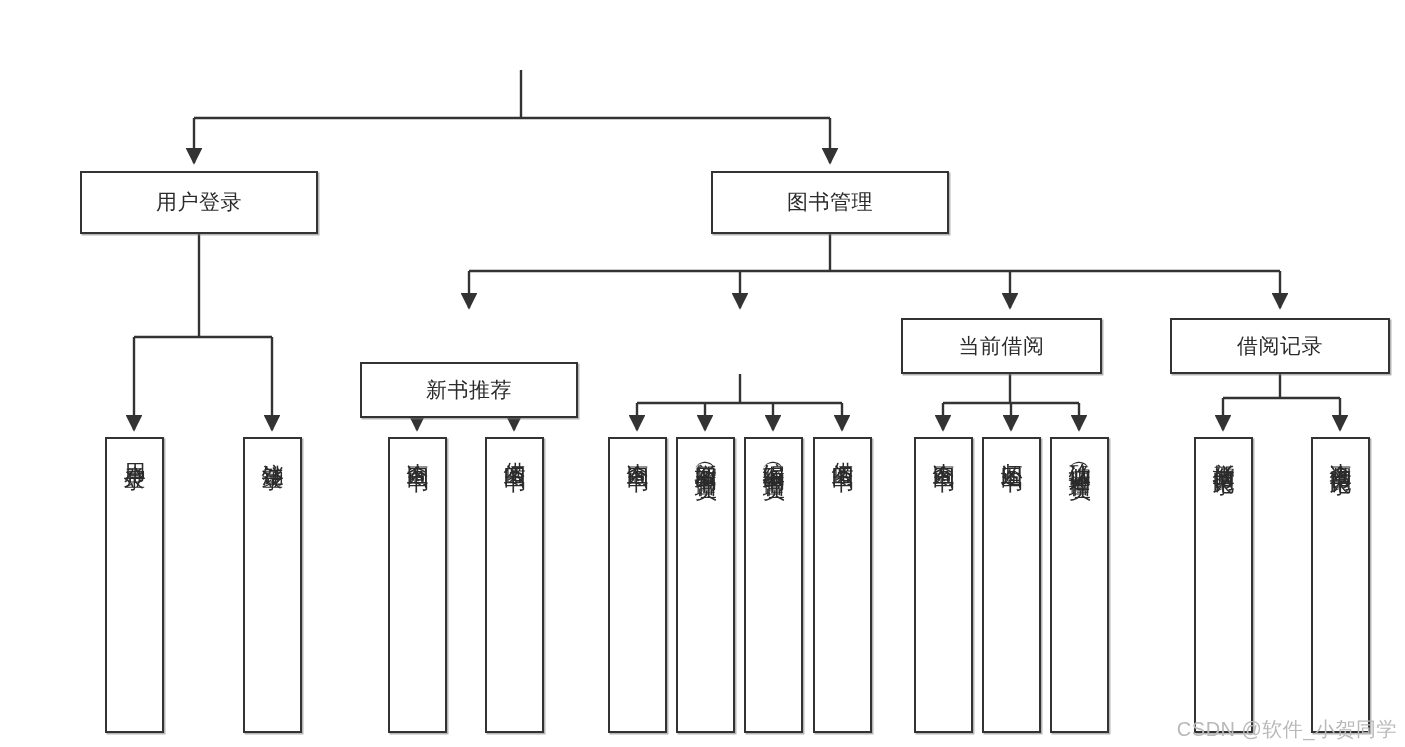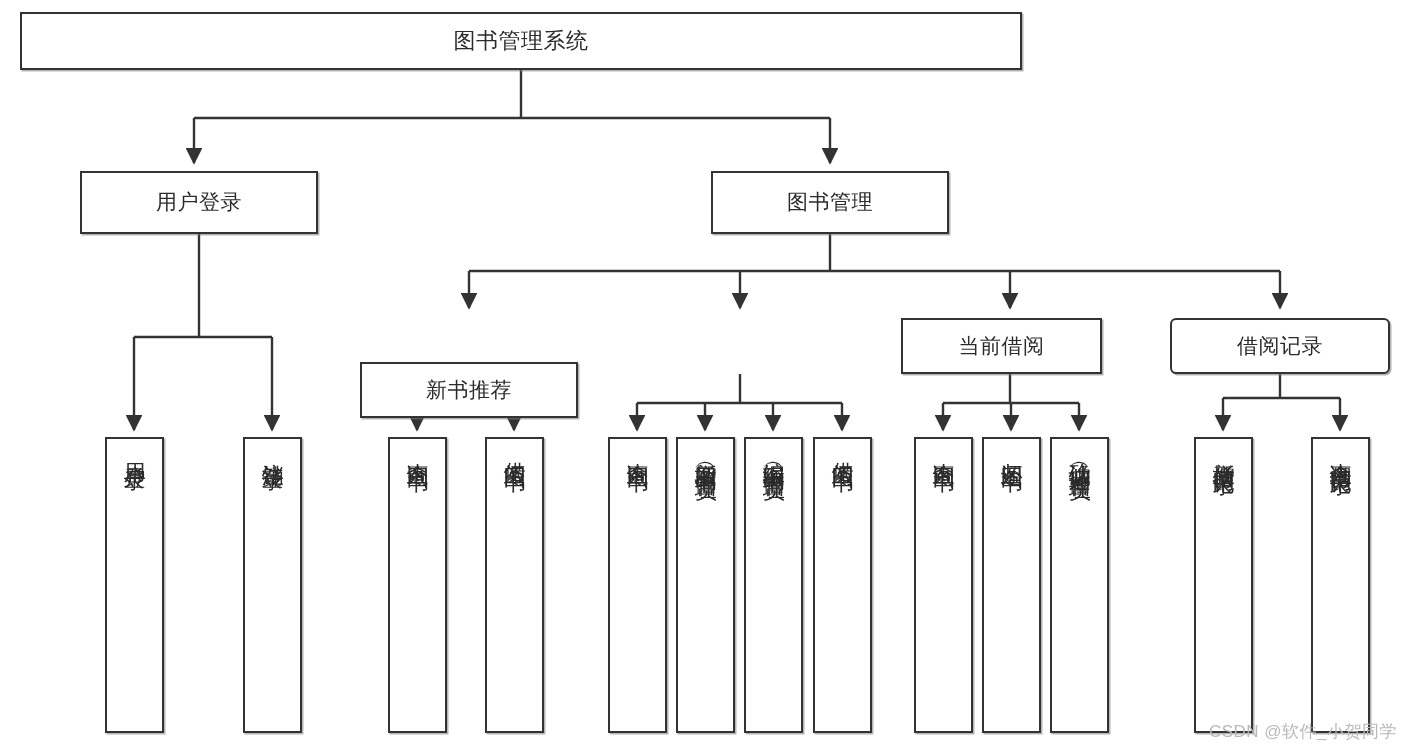--- a/index.html
+++ b/index.html
@@ -56,21 +56,21 @@
     writing-mode: vertical-rl;
     text-orientation: upright;
     font-size: 22px;
     line-height: 1.12;
     letter-spacing: 2.5px;
   }
   #watermark {
     position: absolute;
     right: 8px;
     bottom: 4px;
-    font-size: 17px;
+    font-size: 20px;
     color: #b9b9b9;
     letter-spacing: 0.5px;
     white-space: nowrap;
     pointer-events: none;
   }
 </style>
 </head>
 <body>
 
 <div id="diagram-root">
@@ -118,38 +118,35 @@
       <path d="M 1011 403 L 1011 430" marker-end="url(#arrow)"></path>
       <path d="M 1079 403 L 1079 430" marker-end="url(#arrow)"></path>
 
       <path d="M 1280 374 L 1280 398"></path>
       <path d="M 1223 398 L 1340 398"></path>
       <path d="M 1223 398 L 1223 430" marker-end="url(#arrow)"></path>
       <path d="M 1340 398 L 1340 430" marker-end="url(#arrow)"></path>
     </g>
   </svg>
 
-  <div class="node-box node-h node-root" style="left:20px; top:12px; width:1002px; height:58px;">
-    <span class="node-label">图书管理系统</span>
-  </div>
 
   <div class="node-box node-h" style="left:80px; top:171px; width:238px; height:63px;">
     <span class="node-label">用户登录</span>
   </div>
   <div class="node-box node-h" style="left:711px; top:171px; width:238px; height:63px;">
     <span class="node-label">图书管理</span>
   </div>
 
   <div class="node-box node-h" style="left:360px; top:318px; width:218px; height:56px;margin-top:44px;">
     <span class="node-label">新书推荐</span>
   </div>
   <div class="node-box node-h" style="left:901px; top:318px; width:201px; height:56px;">
     <span class="node-label">当前借阅</span>
   </div>
-  <div class="node-box node-h" style="left:1170px; top:318px; width:220px; height:56px;border-radius:6px;">
+  <div class="node-box node-h" style="left:1170px; top:318px; width:220px; height:56px;">
     <span class="node-label">借阅记录</span>
   </div>
 
   <div class="node-box node-v" style="left:105px; top:437px; width:59px; height:296px;">
     <span class="node-label">用户登录</span>
   </div>
   <div class="node-box node-v" style="left:243px; top:437px; width:59px; height:296px;">
     <span class="node-label">注销登录</span>
   </div>
 

